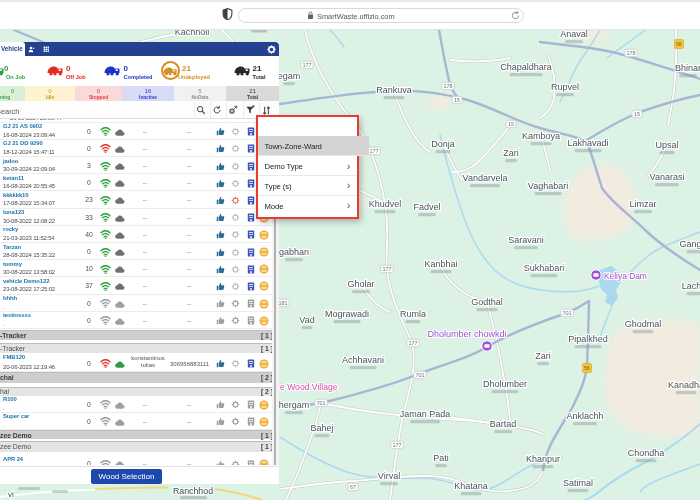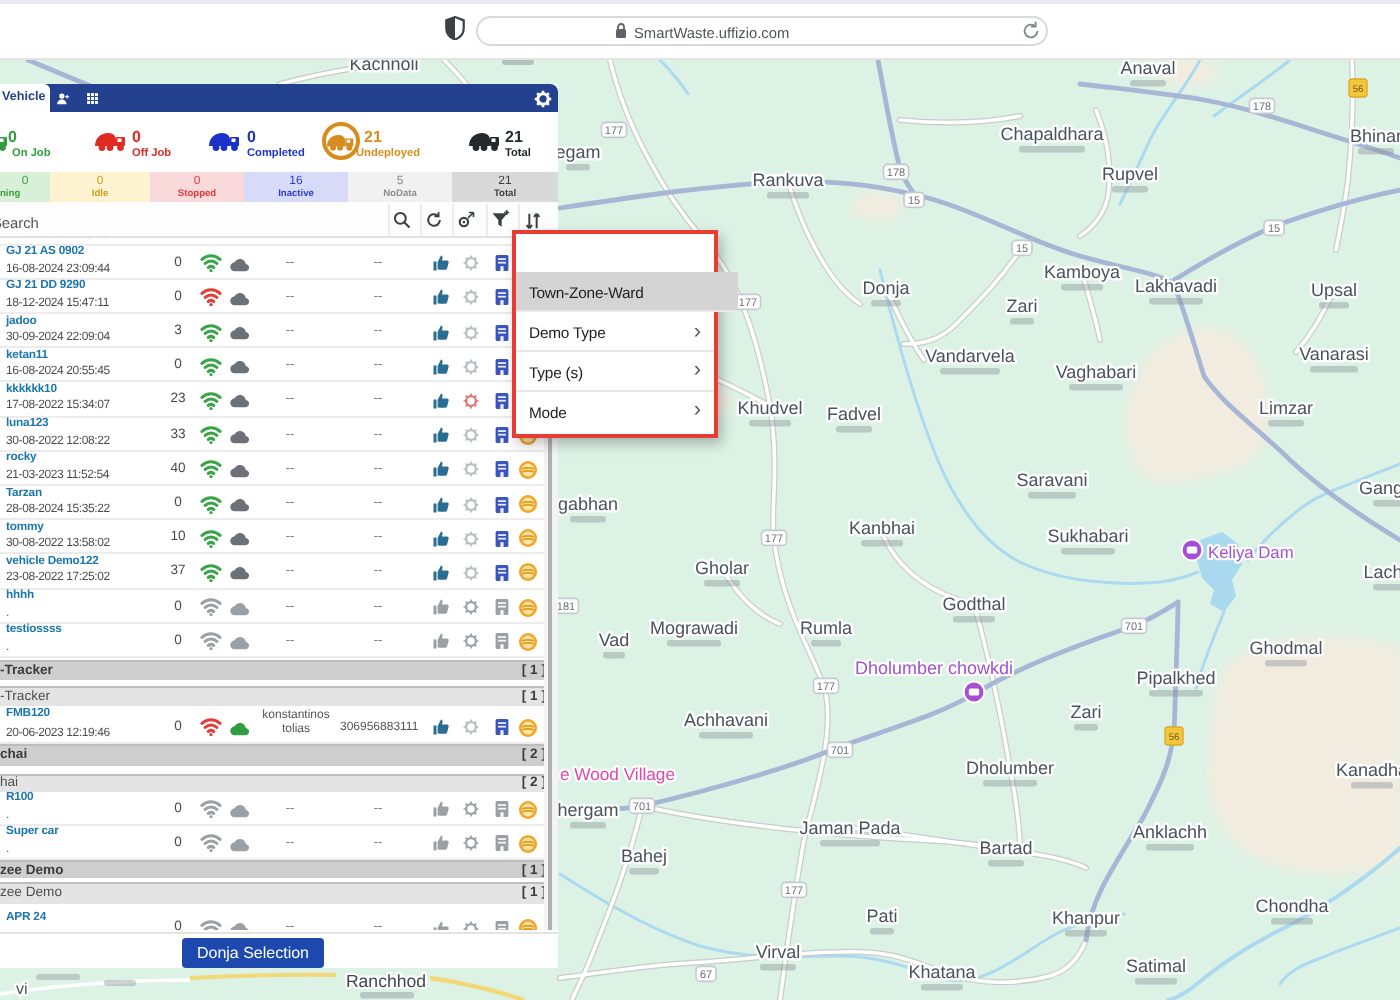--- a/index.html
+++ b/index.html
@@ -1241,21 +1241,21 @@
             </svg>
           </div>
         </div>
     </div>
   </div>
 
   <div class="abs" style="left:272px;top:77px;width:7px;height:346px;background:#f3f3f3"></div>
   <div class="abs" style="left:273.5px;top:77px;width:2.5px;height:346px;background:#b0b0b0"></div>
 
   <div class="abs" style="left:0;top:423.5px;width:279px;height:18.5px;background:#fff;border-top:1px solid #e3e3e3"></div>
-  <div class="abs" style="left:91px;top:426.5px;width:71px;height:15px;background:#1d49ae;border-radius:2px;color:#fff;font-size:8px;text-align:center;line-height:15px">Donja Selection</div>
+  <div class="abs" style="left:91px;top:426.5px;width:71px;height:15px;background:#1d49ae;border-radius:2px;color:#fff;font-size:8px;text-align:center;line-height:15px">Wood Selection</div>
 </div>
 
 <div class="abs" style="left:255.5px;top:114.8px;width:103px;height:104px;background:#fff;border:2px solid #e73c33;box-shadow:2px 3px 6px rgba(0,0,0,0.25)">
   <div class="abs" style="left:0;top:19.7px;width:111px;height:19.7px;background:#d4d4d4;border-bottom:1px solid #e8e8e8">
     <div class="abs" style="left:7px;top:6px;font-size:7.7px;color:#222;letter-spacing:-0.1px">Town-Zone-Ward</div>
   </div>
   <div class="abs" style="left:0;top:39.4px;width:99px;height:19.7px;border-bottom:1px solid #e8e8e8">
     <div class="abs" style="left:7px;top:6px;font-size:7.7px;color:#222;letter-spacing:-0.1px">Demo Type</div>
     <div class="abs" style="right:6px;top:4.5px;font-size:11px;color:#555;line-height:11px">›</div>
   </div>

